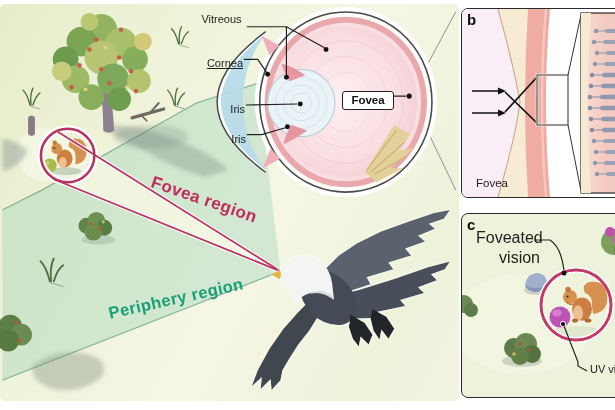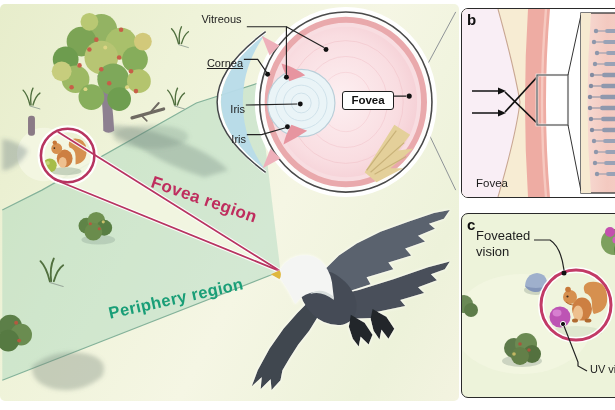--- a/index.html
+++ b/index.html
@@ -25,21 +25,21 @@
   .fovea-region{left:128px;top:186px;width:152px;font-size:17px;color:#bf2d5e;transform:rotate(19deg);text-align:center;}
   .periphery-region{left:94px;top:285px;width:164px;font-size:16.5px;color:#199e77;transform:rotate(-12.5deg);text-align:center;}
   .panel{
     position:absolute;background:#ffffff;border:1.6px solid #2a2a2a;border-radius:7px;overflow:hidden;
   }
   .panel-b{left:461px;top:8px;width:170px;height:188px;}
   .panel-c{left:461px;top:213px;width:170px;height:183px;background:#edf3da;}
   .panel svg{position:absolute;left:0;top:0;}
   .panel-letter{position:absolute;left:5px;top:2px;font-size:15px;font-weight:bold;color:#111;}
   .b-fovea{position:absolute;left:14px;top:168px;font-size:11.5px;color:#1d1d1d;}
-  .c-foveated{position:absolute;left:14px;top:14px;width:64px;font-size:13px;color:#1d1d1d;text-align:left;line-height:1.25;}
+  .c-foveated{position:absolute;left:14px;top:14px;width:64px;font-size:16px;color:#1d1d1d;text-align:right;line-height:1.25;}
   .c-uv{position:absolute;left:128px;top:149px;font-size:11px;color:#1d1d1d;white-space:nowrap;}
 </style>
 </head>
 <body>
 
 <div class="scene">
   <svg width="459" height="397" viewBox="0 4 459 401">
     <defs>
       <radialGradient id="eyeGrad" cx="45%" cy="48%" r="60%">
         <stop offset="0%" stop-color="#fdeff1"></stop>

